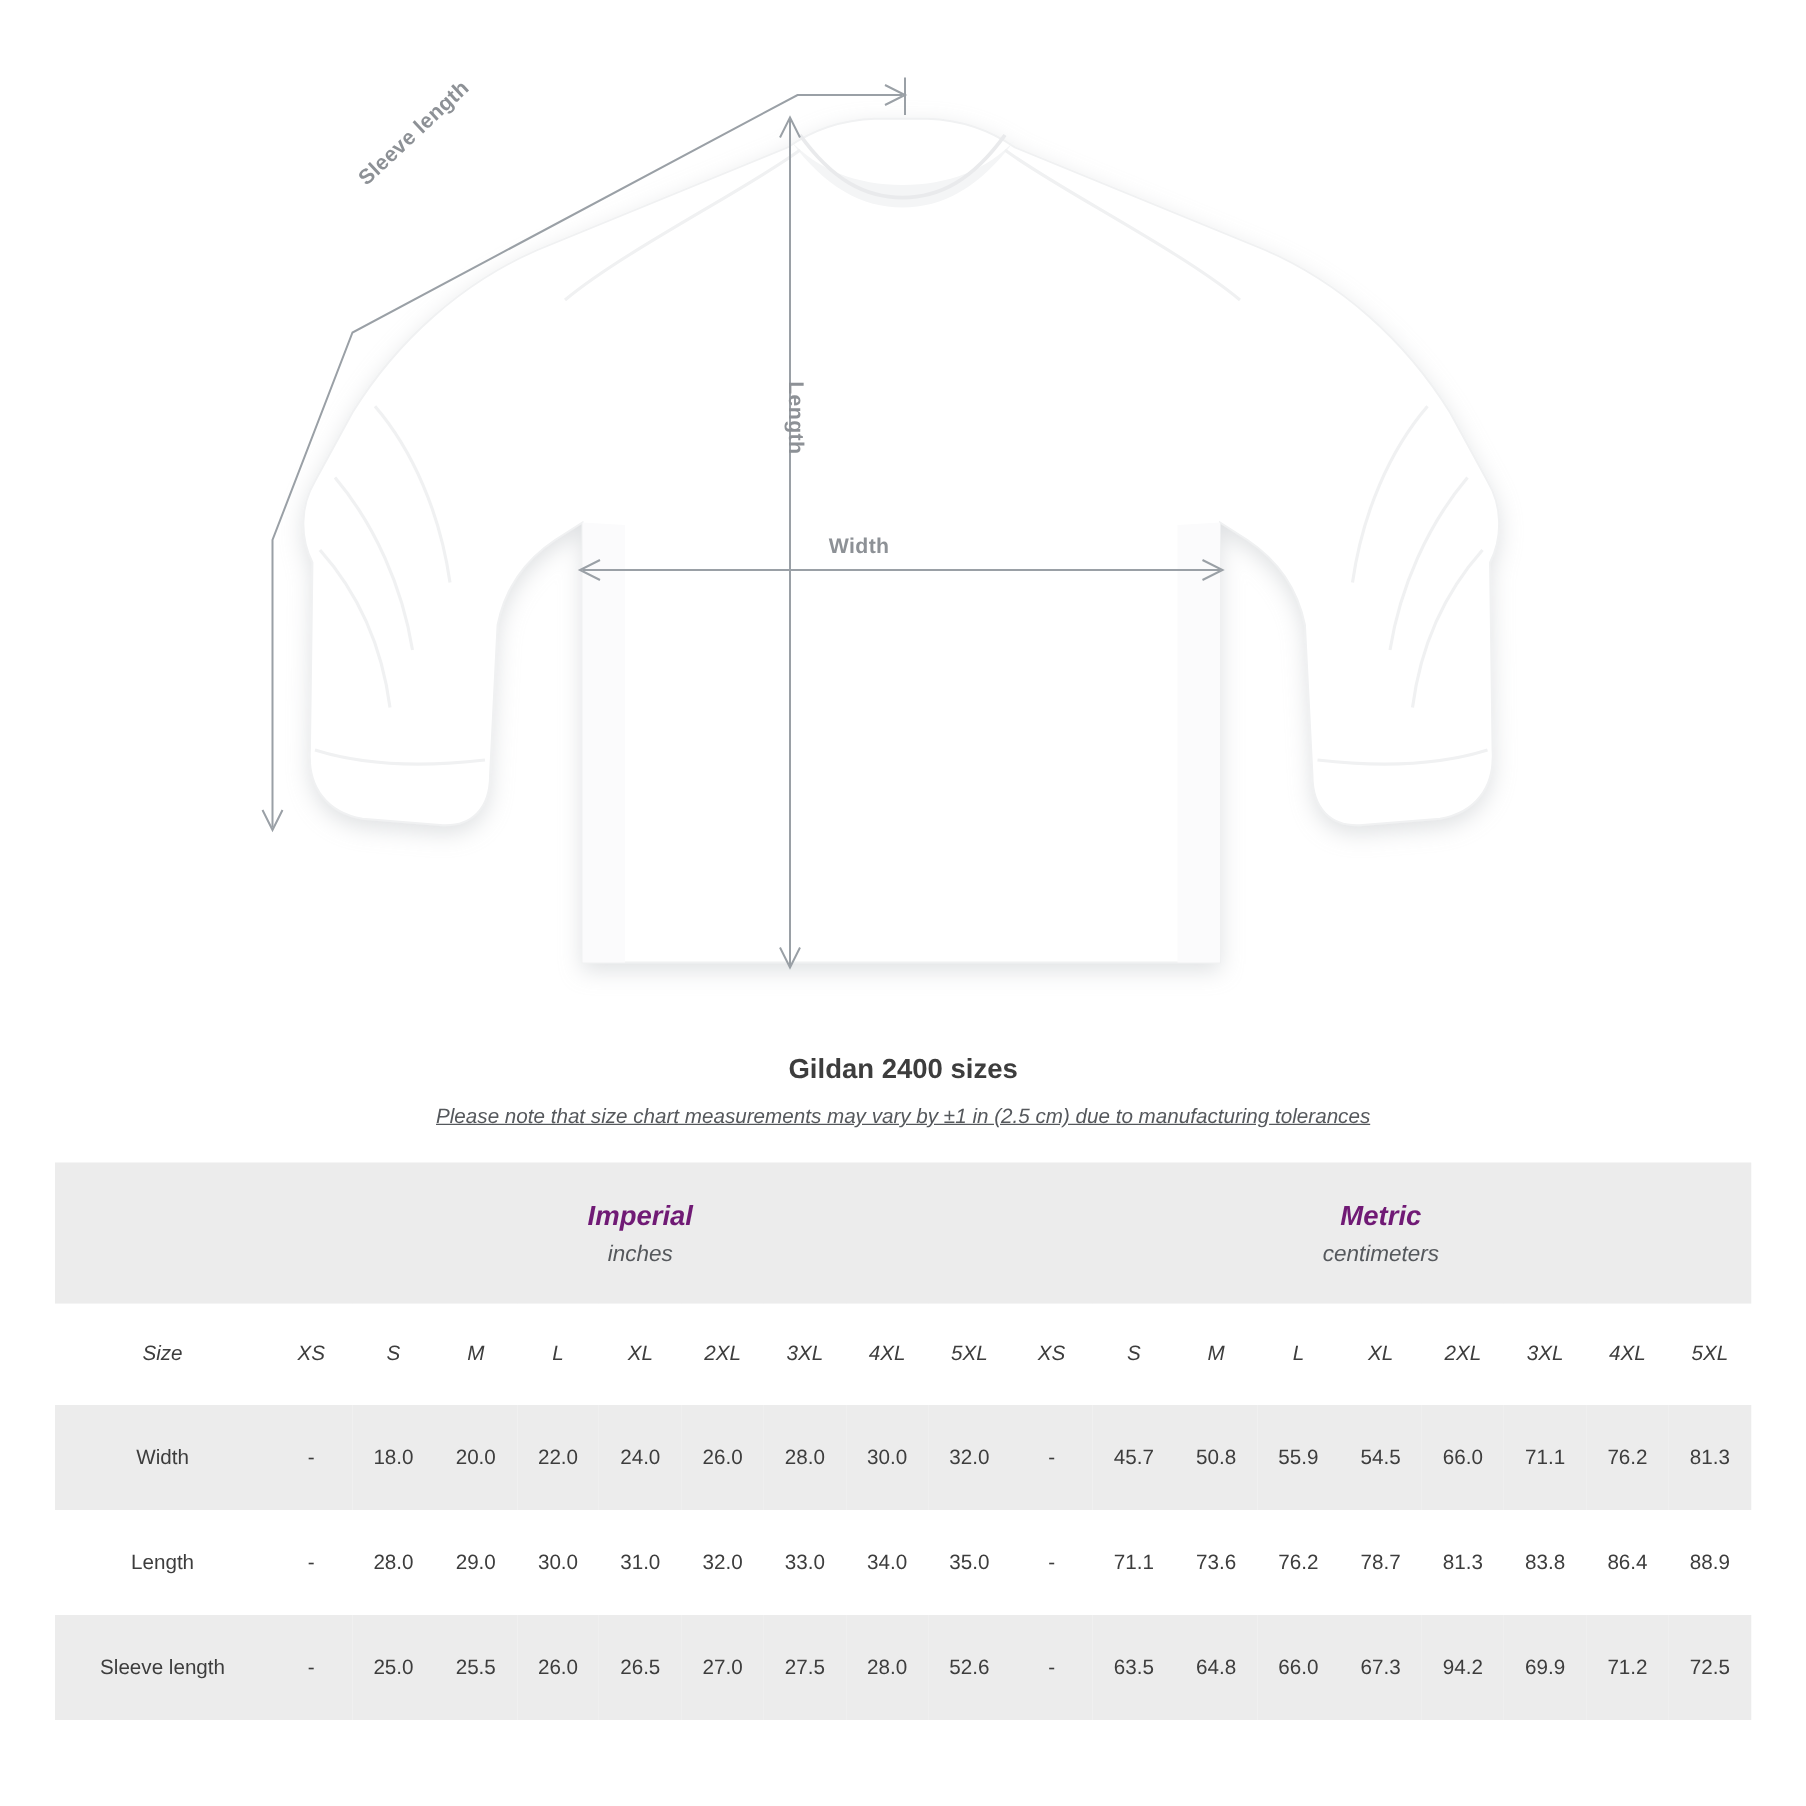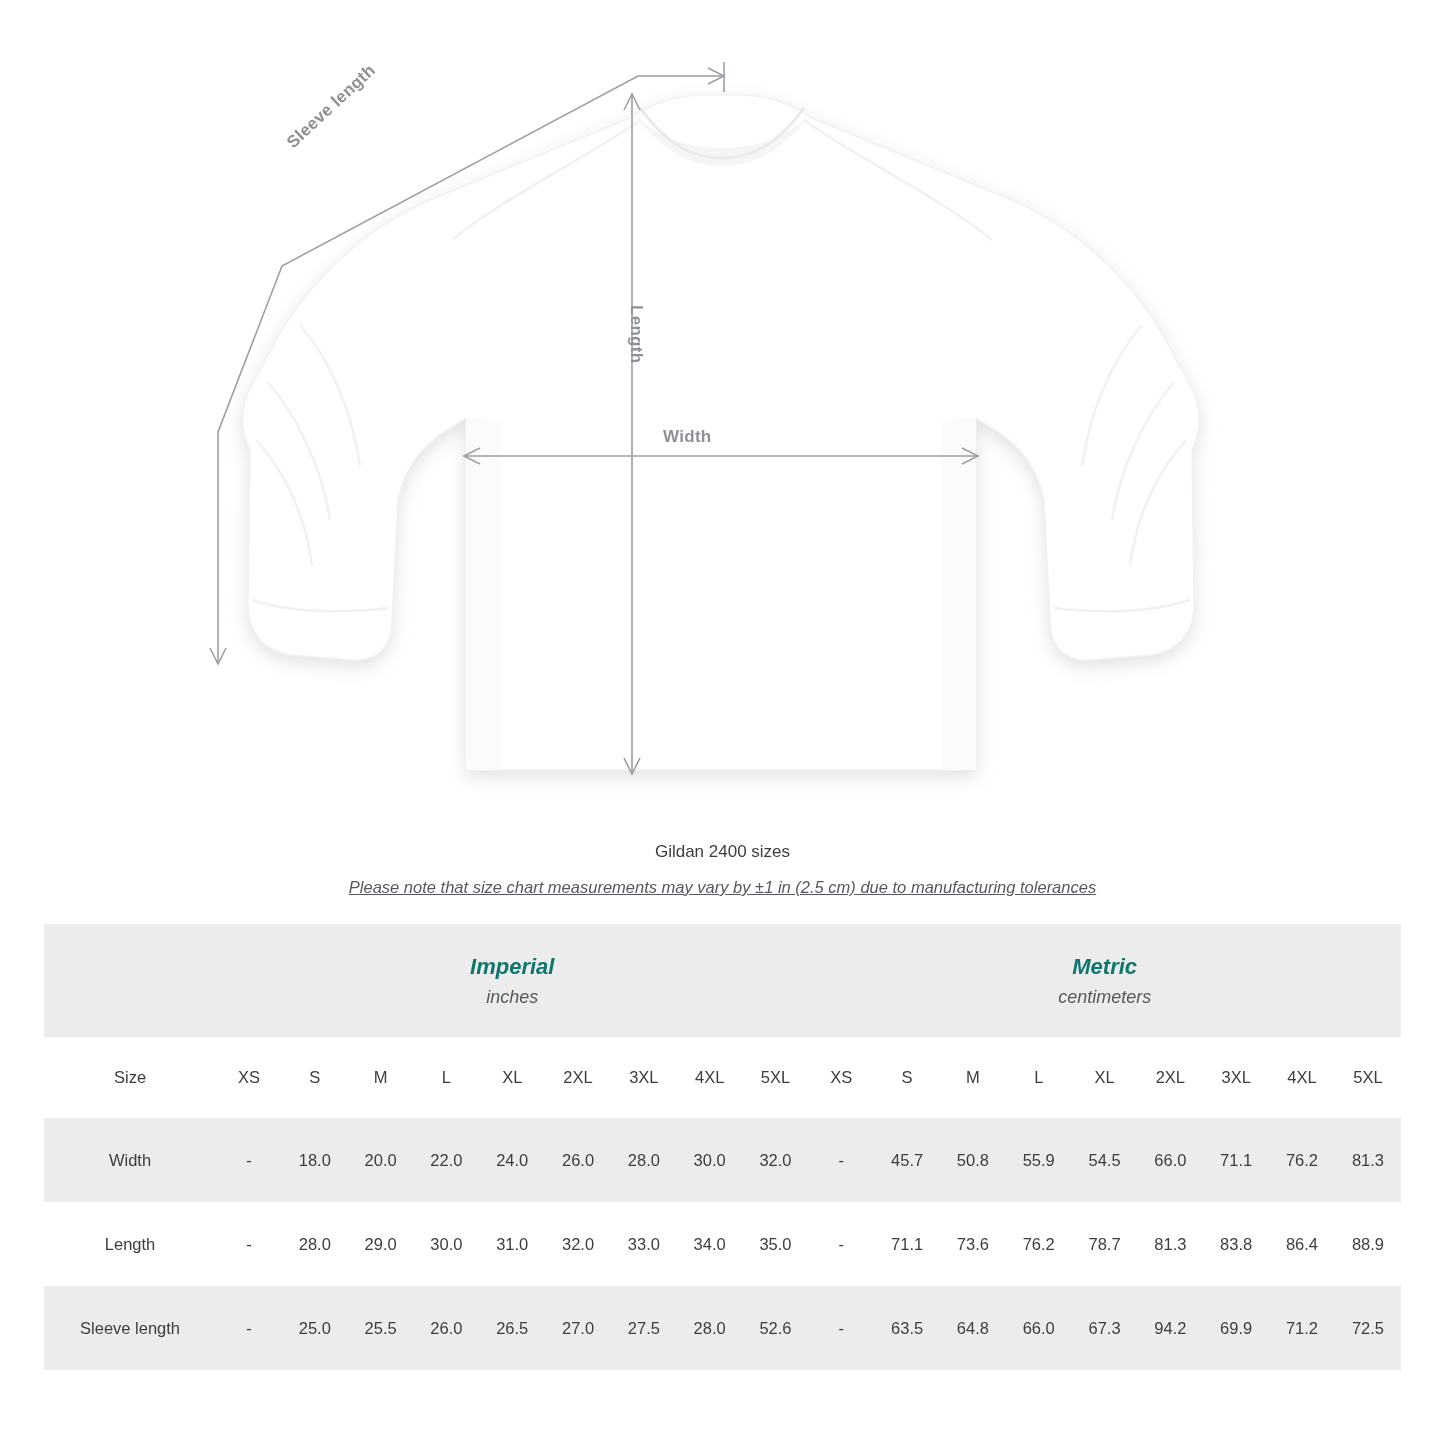--- a/index.html
+++ b/index.html
@@ -56,22 +56,22 @@
     transform: rotate(-43deg);
     transform-origin: left top;
   }
 
   
   .title-block {
     text-align: center;
     margin-top: 22px;
   }
   .chart-title {
-    font-size: 17px;
-    font-weight: normal;
+    font-size: 22px;
+    font-weight: bold;
     color: #3d3d3d;
     margin: 16px;
   }
   .chart-note {
     font-size: 16.5px;
     font-style: italic;
     color: #55585c;
     margin-top: 14px;
     text-decoration: underline;
   }
@@ -94,34 +94,35 @@
   }
   .unit-row td {
     height: 113px;
     background: #ececec;
     vertical-align: middle;
   }
   .unit-name {
     font-size: 22px;
     font-style: italic;
     font-weight: bold;
-    color: #0f766e;
+    color: #701a75;
     line-height: 1.25;
   }
   .unit-sub {
     font-size: 18px;
     font-style: italic;
     color: #55585c;
     margin-top: 6px;
   }
   .head-row td {
     height: 81px;
     background: #ffffff;
     font-weight: bold;
     vertical-align: middle;
+    font-style: italic;
   }
   .row-alt td {
     background: #ececec;
   }
   .row-plain td {
     background: #ffffff;
   }
   .data-row td {
     height: 84px;
     vertical-align: middle;

